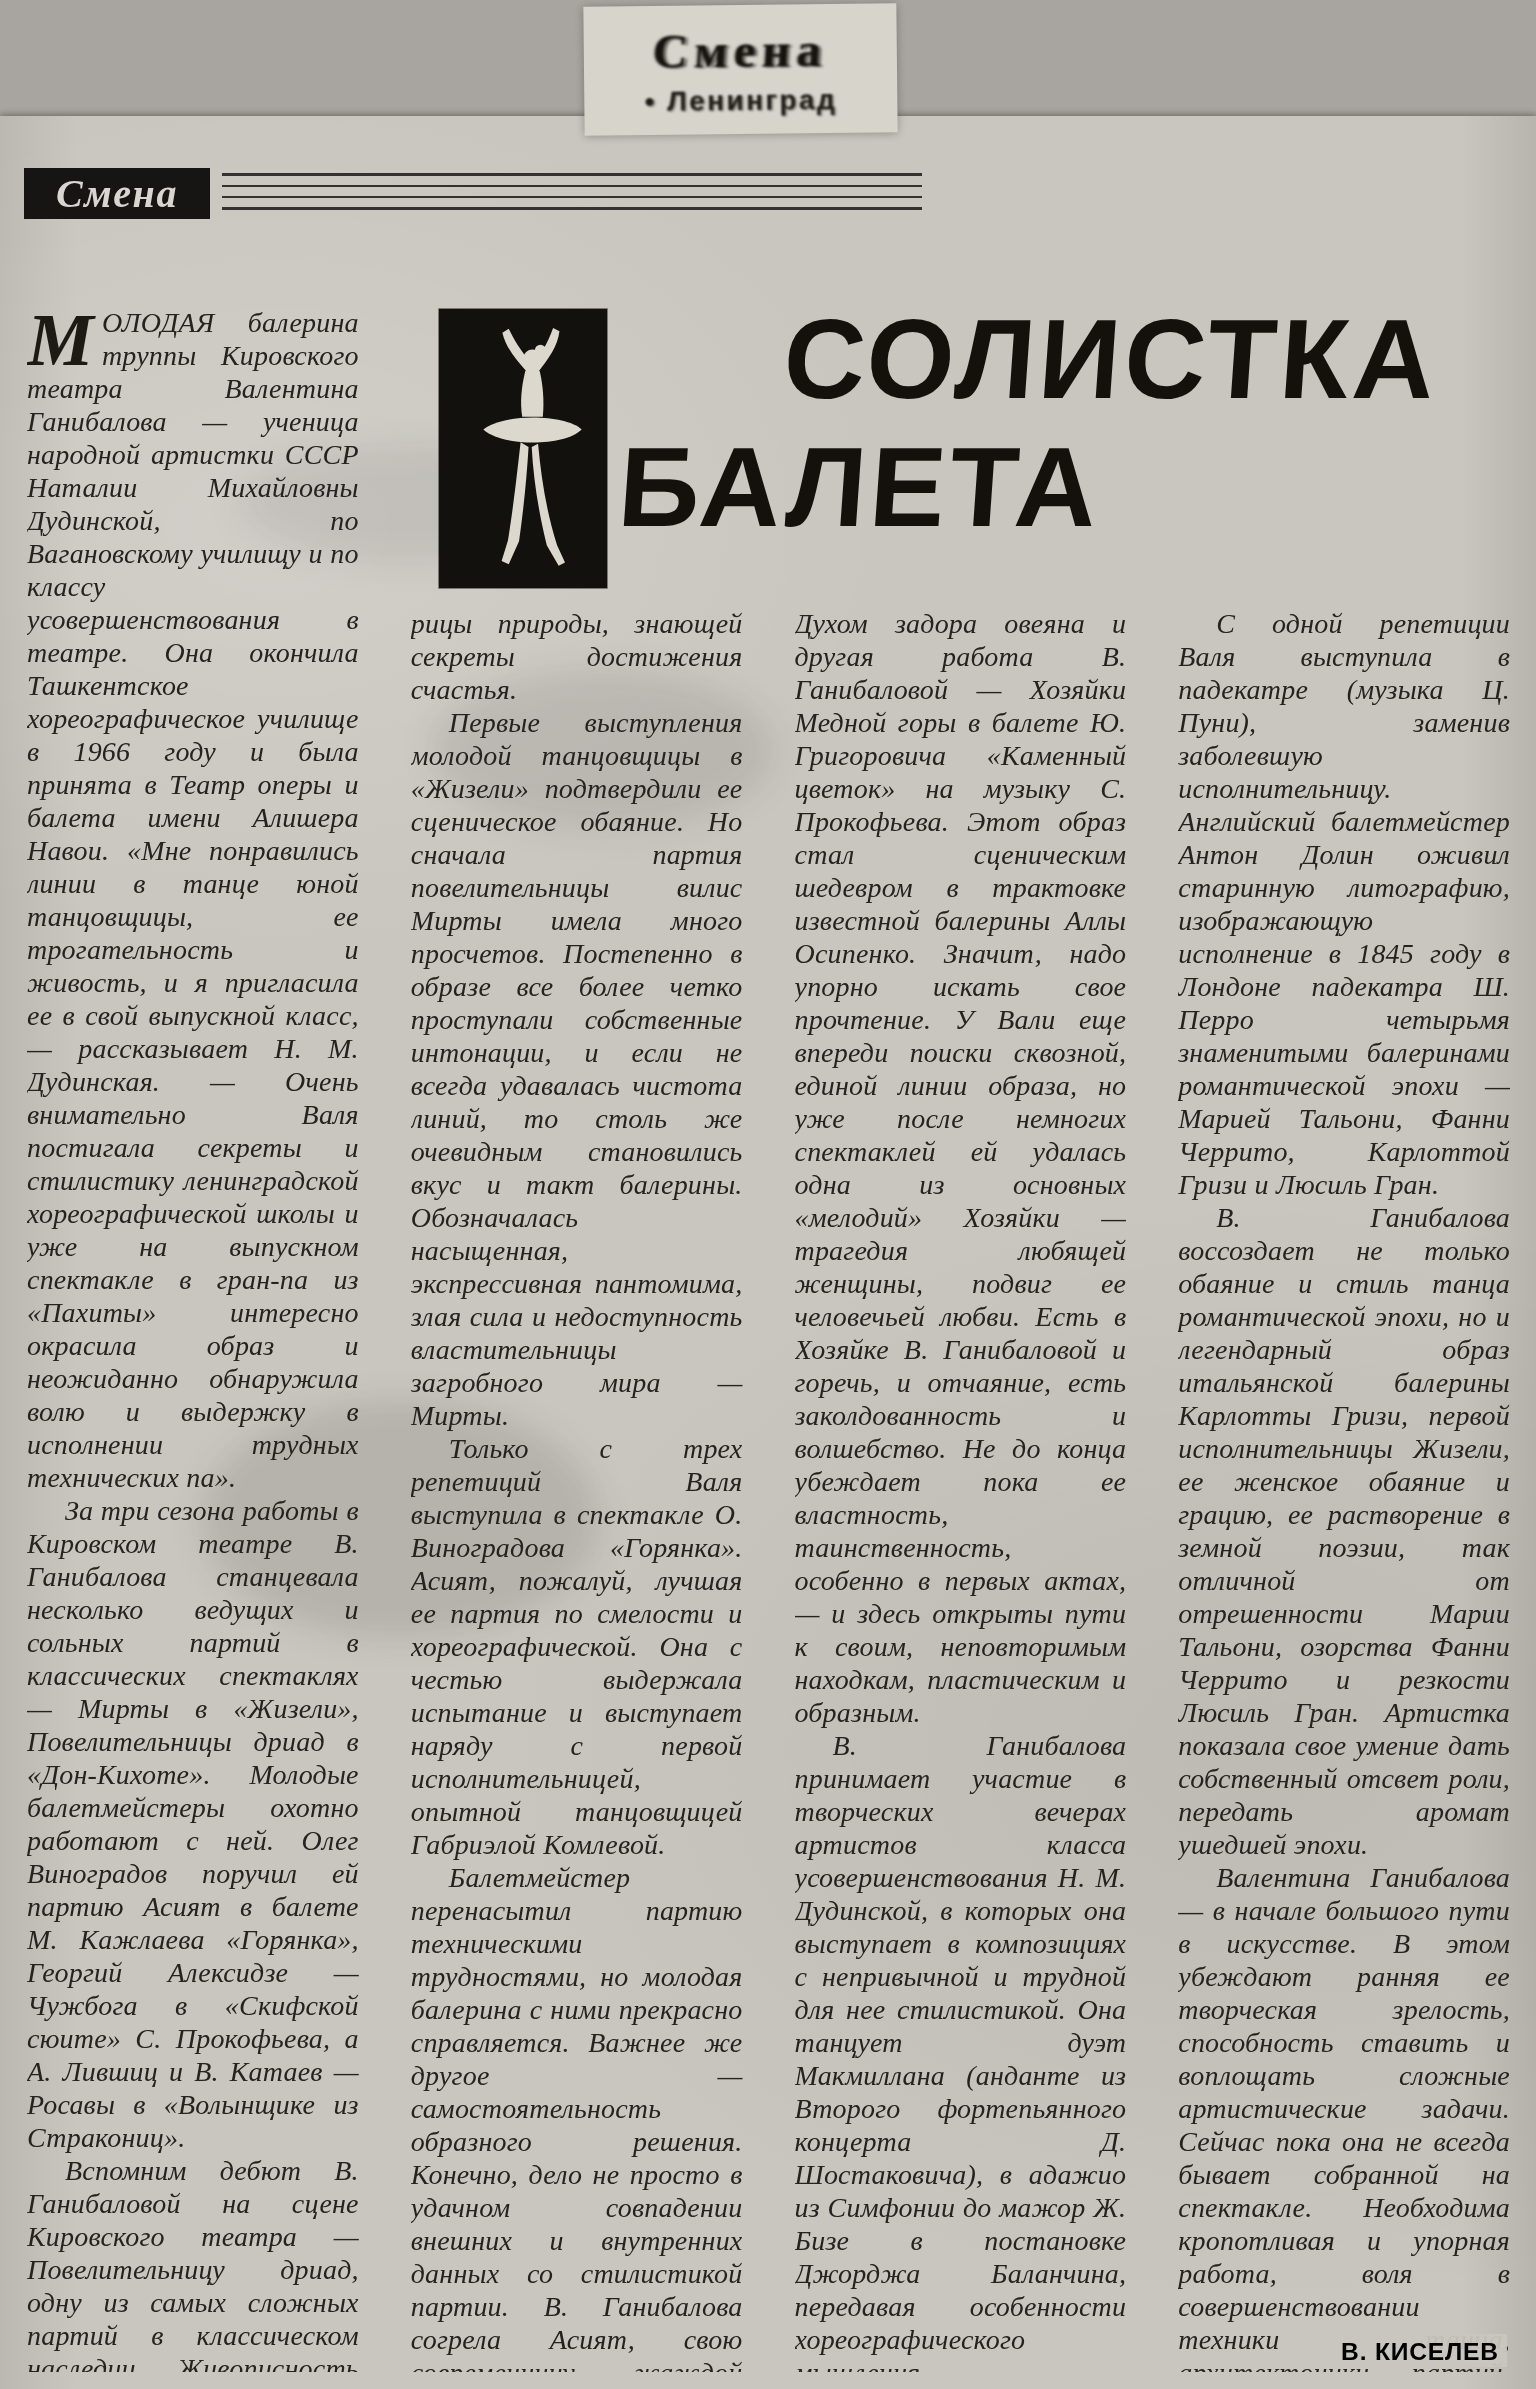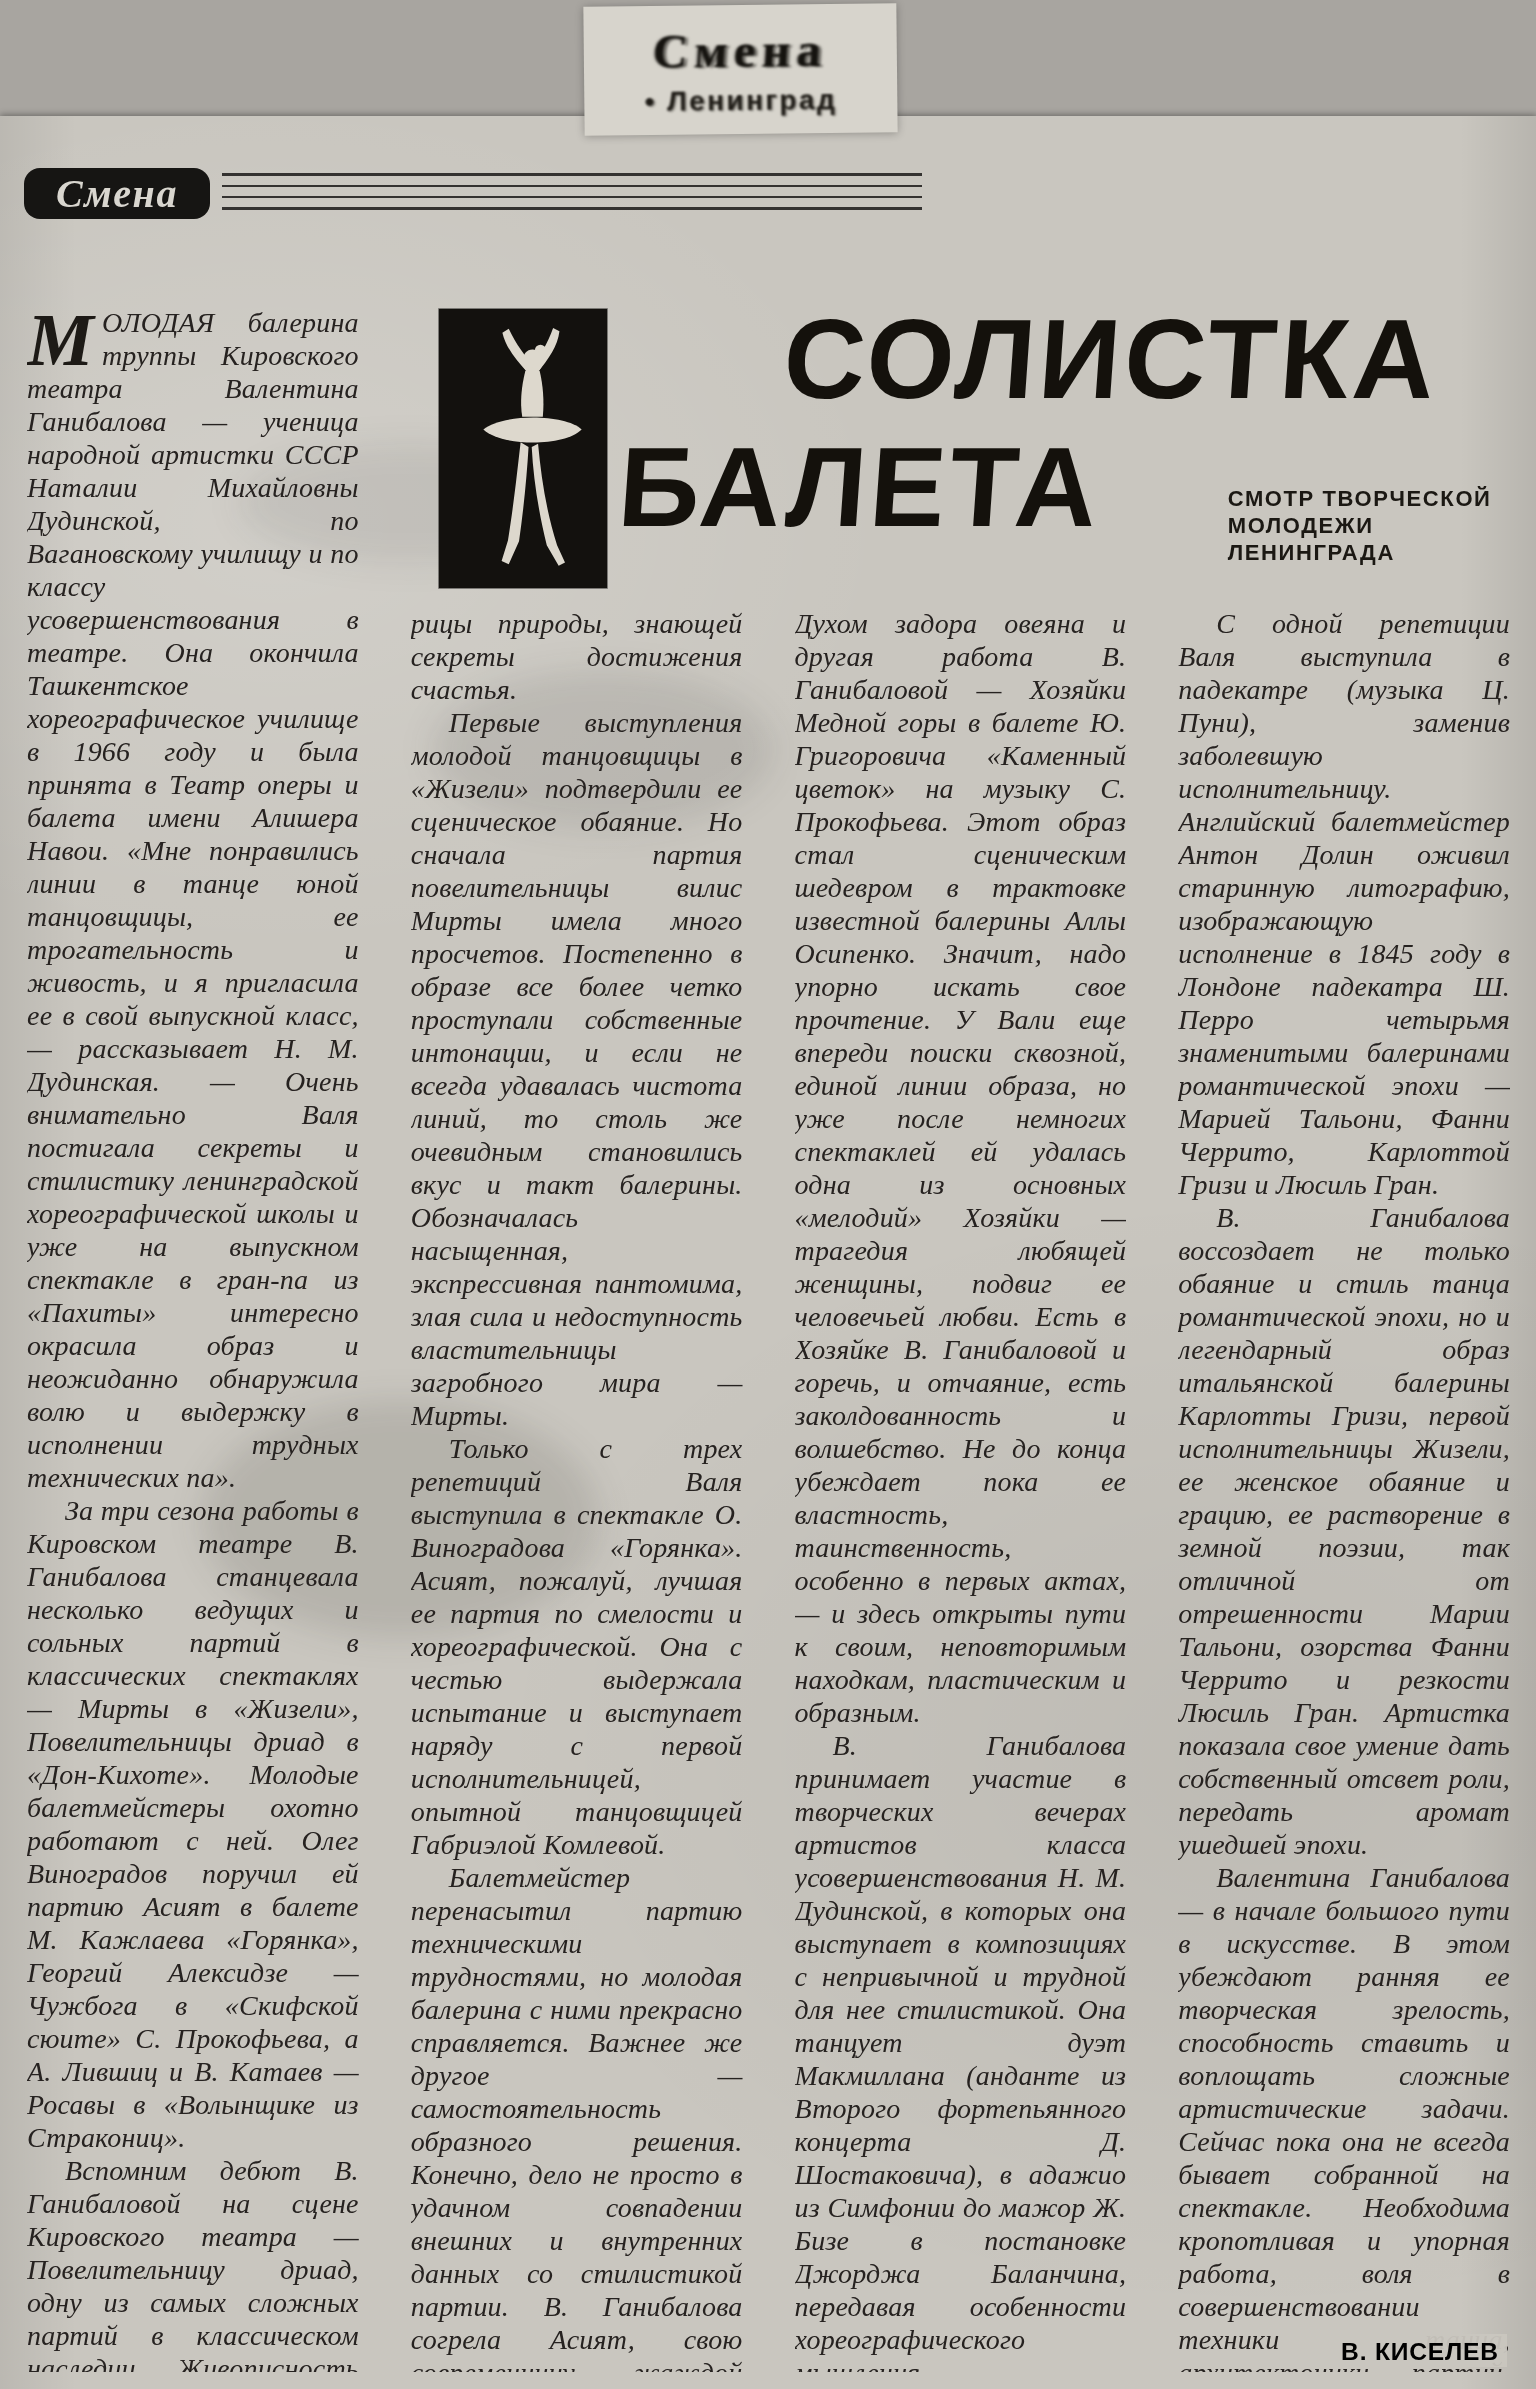--- a/index.html
+++ b/index.html
@@ -43,21 +43,21 @@
     color:#1f1c17; letter-spacing:2.4px; filter:blur(1px);
     text-shadow:1.6px 0.8px 1.6px rgba(20,18,14,.45);
   }
 
   
   .masthead { position:absolute; left:24px; top:168px; width:898px; height:54px; }
   .masthead-logo {
     position:absolute; left:0; top:0; width:186px; height:51px;
     background:#161513; color:#d9d6cf;
     display:flex; align-items:center; justify-content:center;
-    font-weight:bold; font-style:italic; font-size:40px; letter-spacing:1.6px;border-radius:16px;
+    font-weight:bold; font-style:italic; font-size:40px; letter-spacing:1.6px;
   }
   .masthead-rules { position:absolute; left:198px; right:0; top:3.2px; height:46px; }
   .rule { position:absolute; left:0; right:0; background:#343230; }
   .r1 { top:1.6px;  height:3.2px; }
   .r2 { top:13.5px; height:2.4px; }
   .r3 { top:24.6px; height:2.4px; }
   .r4 { top:36px; height:3.2px; }
 
   
   .article {
@@ -158,25 +158,20 @@
             <path d="M124 80 C138 64 150 46 152 28 L144 24 C137 44 127 60 117 73 Z"></path>
             <path d="M109 78 C104 98 102 118 105 136 L131 136 C133 115 131 95 127 78 Z"></path>
             <path d="M56 152 C80 132 158 132 180 152 C158 174 80 174 56 152 Z"></path>
             <path d="M103 168 C99 202 95 242 87 292 L79 318 L88 322 L101 293 C107 251 111 209 113 174 Z"></path>
             <path d="M125 170 C129 212 135 254 149 298 L159 320 L151 324 L136 298 C126 258 119 214 117 174 Z"></path>
           </g>
         </svg>
       </div>
       <div class="headline-1">СОЛИСТКА</div>
       <div class="headline-2">БАЛЕТА</div>
-      <div class="kicker">
-        <div>СМОТР ТВОРЧЕСКОЙ</div>
-        <div>МОЛОДЕЖИ</div>
-        <div>ЛЕНИНГРАДА</div>
-      </div>
     </div>
 
     <div class="col colB">
         <p class="para">рицы природы, знающей секреты достижения счастья.</p>
         <p class="para">Первые выступления молодой танцовщицы в «Жизели» подтвердили ее сценическое обаяние. Но сначала партия повелительницы вилис Мирты имела много просчетов. Постепенно в образе все более четко проступали собственные интонации, и если не всегда удавалась чистота линий, то столь же очевидным становились вкус и такт балерины. Обозначалась насыщенная, экспрессивная пантомима, злая сила и недоступность властительницы загробного мира — Мирты.</p>
         <p class="para">Только с трех репетиций Валя выступила в спектакле О. Виноградова «Горянка». Асият, пожалуй, лучшая ее партия по смелости и хореографической. Она с честью выдержала испытание и выступает наряду с первой исполнительницей, опытной танцовщицей Габриэлой Комлевой.</p>
         <p class="para">Балетмейстер перенасытил партию техническими трудностями, но молодая балерина с ними прекрасно справляется. Важнее же другое — самостоятельность образного решения. Конечно, дело не просто в удачном совпадении внешних и внутренних данных со стилистикой партии. В. Ганибалова согрела Асият, свою современницу, жаждой свободы, бескомпромиссностью разрыва с предрассудками и семьей. Ее жизнь — танец, быстрый, как горные речки, острый, словно кручи ущелий, грациозный, как повадки газели. Асият вся</p>
       </div>
     <div class="col colC">
         <p class="para">Духом задора овеяна и другая работа В. Ганибаловой — Хозяйки Медной горы в балете Ю. Григоровича «Каменный цветок» на музыку С. Прокофьева. Этот образ стал сценическим шедевром в трактовке известной балерины Аллы Осипенко. Значит, надо упорно искать свое прочтение. У Вали еще впереди поиски сквозной, единой линии образа, но уже после немногих спектаклей ей удалась одна из основных «мелодий» Хозяйки — трагедия любящей женщины, подвиг ее человечьей любви. Есть в Хозяйке В. Ганибаловой и горечь, и отчаяние, есть заколдованность и волшебство. Не до конца убеждает пока ее властность, таинственность, особенно в первых актах, — и здесь открыты пути к своим, неповторимым находкам, пластическим и образным.</p>

